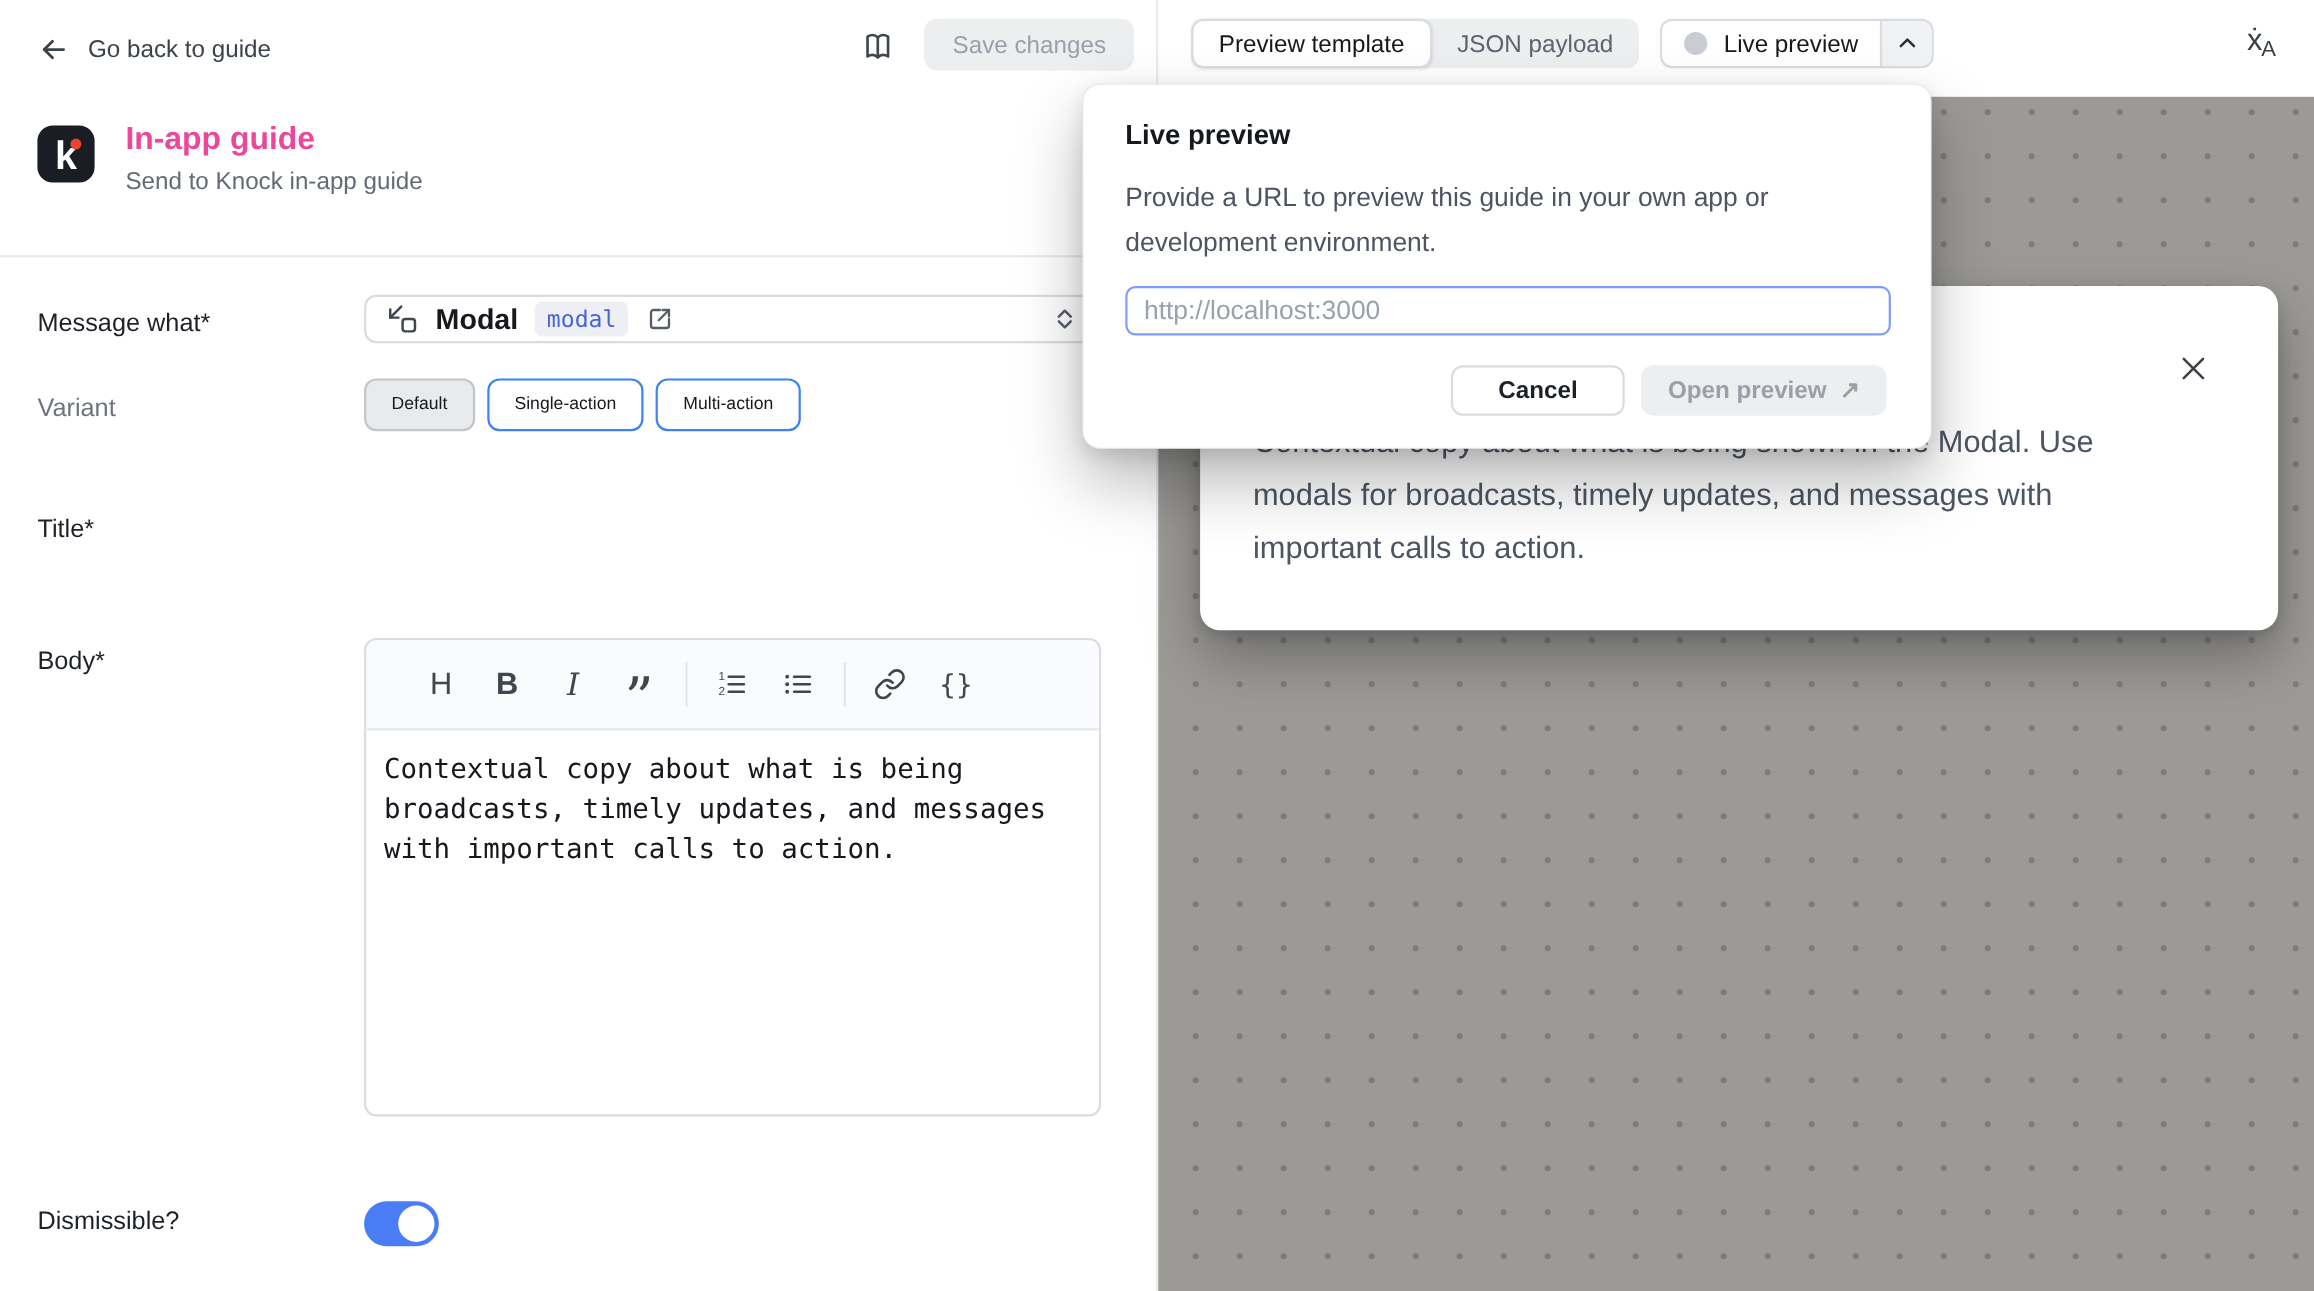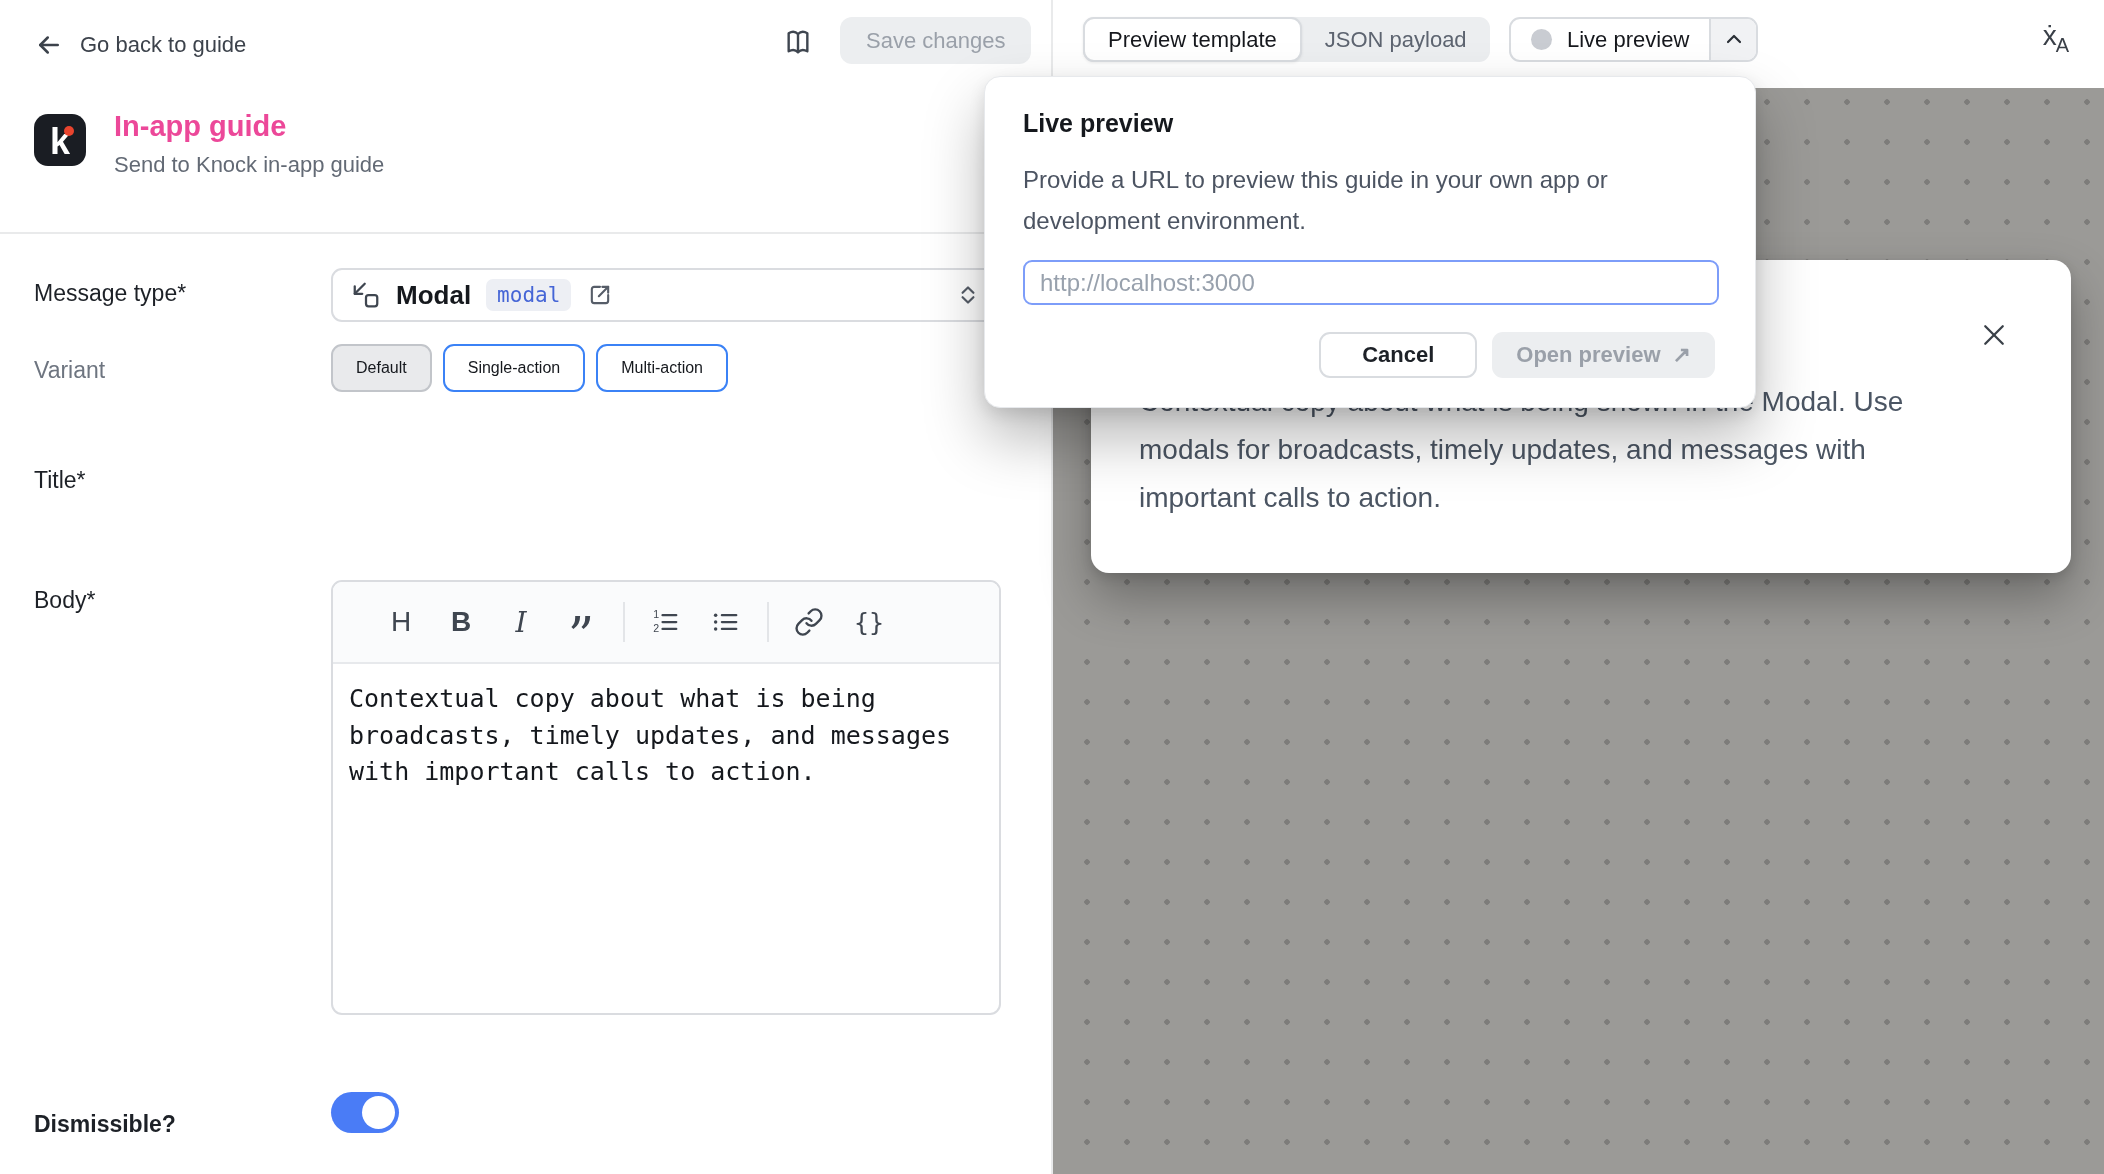--- a/index.html
+++ b/index.html
@@ -25,21 +25,21 @@
     display:flex;align-items:center;justify-content:center;}
   .logo .k{color:#fff;font-size:36px;font-weight:700;line-height:1;position:relative;top:2px;}
   .logo .dot{position:absolute;right:12px;top:12px;width:10px;height:10px;border-radius:50%;background:#e8442e;}
   .page-title{position:absolute;left:114px;top:110px;font-size:29px;font-weight:700;color:#ec4899;text-align:center;}
   .page-subtitle{position:absolute;left:114px;top:152px;font-size:22px;color:#636a75;}
   .hdivider{position:absolute;left:0;top:232px;width:1051px;height:2px;background:#e9eaeb;}
 
   .field-label{position:absolute;left:34px;font-size:23px;font-weight:500;color:#1d2127;}
   .field-label.muted{color:#6e7580;font-weight:400;}
 
-  .select{position:absolute;left:331px;top:268px;width:670px;height:54px;border:2px solid #dadce0;border-radius:11px;
+  .select{position:absolute;left:331px;top:268px;width:670px;height:44px;border:2px solid #dadce0;border-radius:11px;
     background:#fff;display:flex;align-items:center;gap:15px;padding:0 18px;cursor:pointer;}
   .select .value{font-size:26px;font-weight:600;color:#15181d;}
   .badge{font-family:"DejaVu Sans Mono",monospace;font-size:21px;color:var(--badge_text);background:#edeff4;
     border-radius:7px;padding:4px 11px;}
   .select .spacer{flex:1;}
 
   .variant-row{position:absolute;left:331px;top:344px;display:flex;gap:11px;}
   .variant-btn{height:48px;padding:12px 23px;border-radius:11px;font-size:16px;font-weight:500;color:#15181d;
     background:#fff;border:2px solid #3b82f6;font-family:inherit;cursor:pointer;}
   .variant-btn.selected{background:#e9eaec;border-color:#c2c5ca;}
@@ -140,21 +140,21 @@
 
     <div class="logo">
       <span class="k">k</span>
       <span class="dot"></span>
     </div>
     <div class="page-title">In-app guide</div>
     <div class="page-subtitle">Send to Knock in-app guide</div>
 
     <div class="hdivider"></div>
 
-    <div class="field-label" style="top:280px;">Message type*</div>
+    <div class="field-label" style="top:280px;">Message what*</div>
     <div class="select">
       <span>
         <svg width="30" height="30" viewBox="0 0 24 24" fill="none" stroke="#3f4650" stroke-width="1.8" stroke-linecap="round" stroke-linejoin="round">
             <path d="M11 3L3 11"></path>
             <path d="M3 5v6h6"></path>
             <rect x="12" y="12" width="9" height="9" rx="2"></rect>
           </svg>
       </span>
       <span class="value">Modal</span>
       <span class="badge">modal</span>
@@ -235,21 +235,21 @@
             <span class="g-br">{}</span>
           </button>
       </div>
       <div class="editor-body">
         <div class="line">Contextual copy about what is being</div>
         <div class="line">broadcasts, timely updates, and messages</div>
         <div class="line">with important calls to action.</div>
       </div>
     </div>
 
-    <div class="field-label" style="top:1096px;font-weight:700;margin-top:15px;">Dismissible?</div>
+    <div class="field-label" style="top:1096px;font-weight:400;">Dismissible?</div>
     <button class="toggle">
         <span class="knob"></span>
       </button>
   </div>
 
   <div class="right-panel">
     <div class="canvas">
 
       <div class="preview-card">
         <button class="card-close">

